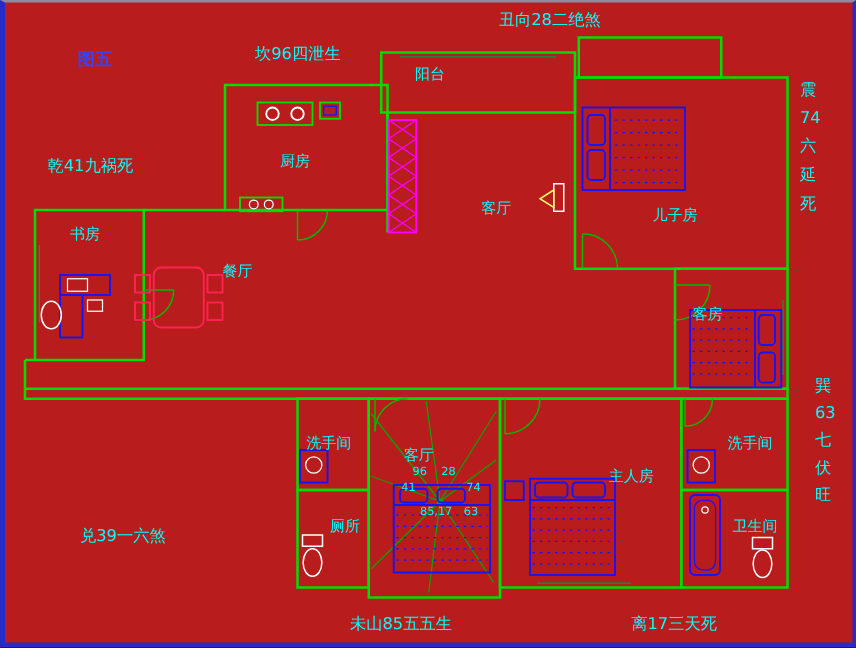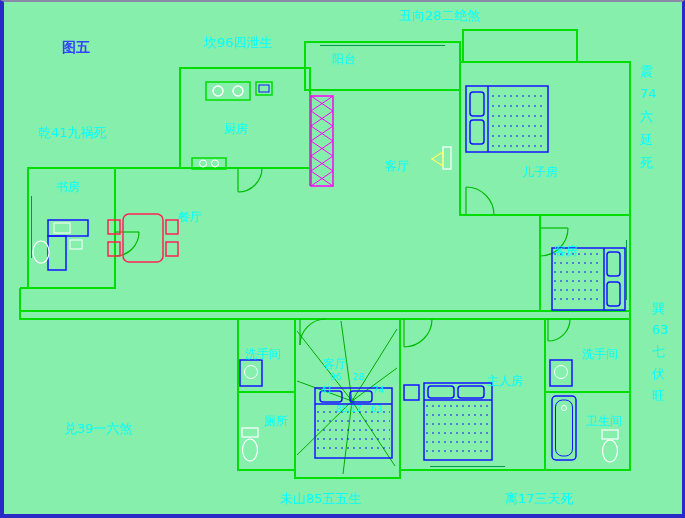--- a/index.html
+++ b/index.html
@@ -1,16 +1,16 @@
 <!DOCTYPE html>
 <html><head>
 <meta charset="utf-8">
 <style>
   html,body{margin:0;padding:0;background:#000;}
-  .stage{position:relative;width:685px;height:518px;background:#86efac;overflow:hidden;}
+  .stage{position:relative;width:685px;height:518px;background:#b91c1c;overflow:hidden;}
   .frame{position:absolute;inset:0;pointer-events:none;
          border-left:4px solid #2a2ac8;border-right:3px solid #2a2ac8;
          border-bottom:4px solid #2a2ac8;border-top:2px solid #8a8aa8;}
   svg{display:block;}
   text{font-family:"DejaVu Sans","Liberation Sans",sans-serif;}
   .t{fill:#00ffff;font-size:13px;}
   .t12{fill:#00ffff;font-size:12px;}
   .t9{fill:#00ffff;font-size:9px;}
   .fig{fill:#3344ff;font-size:14px;font-weight:bold;}
 </style>

